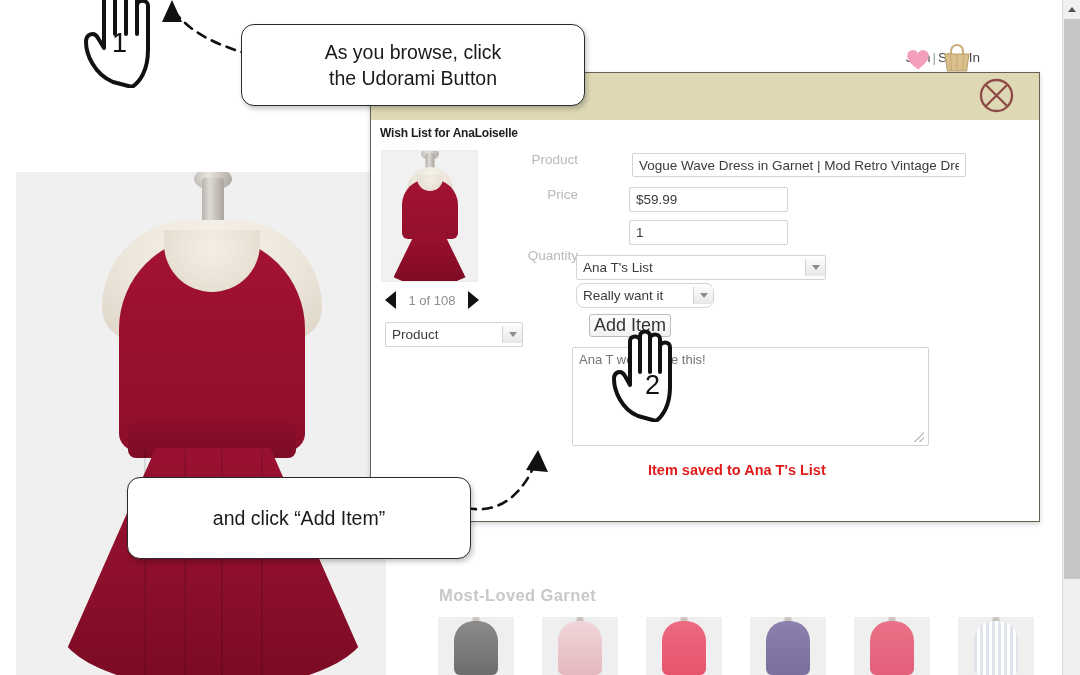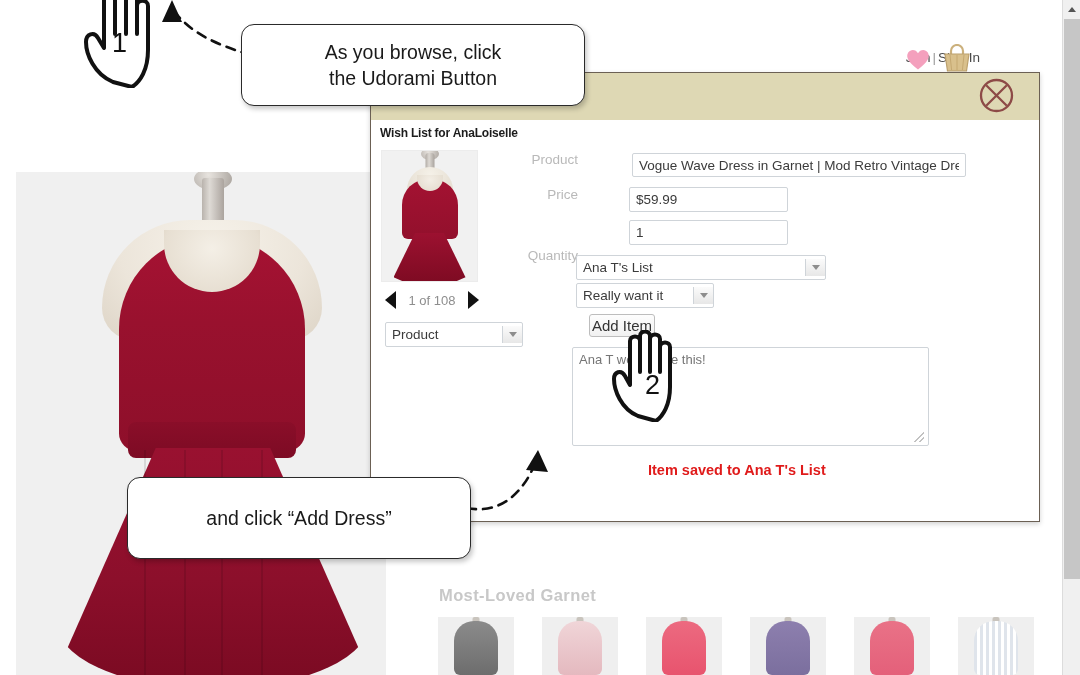--- a/index.html
+++ b/index.html
@@ -179,26 +179,26 @@
   }
   .sel .sel-text { flex:1; white-space:nowrap; overflow:hidden; }
   .sel .sel-btn {
     width:20px; height:100%; margin:-3px -6px -3px 4px;
     background:linear-gradient(#fbfbfb,#e7e7e7); border-left:1px solid #cfd4d9;
     display:flex; align-items:center; justify-content:center;
   }
   .chev { width:0; height:0; border-left:4px solid transparent; border-right:4px solid transparent;
           border-top:5px solid #8d8d8d; }
   .sel-list { left:576px; top:255px; width:250px; height:25px; }
-  .sel-prio { left:576px; top:283px; width:138px; height:25px; }
+  .sel-prio { left:576px; top:283px; width:138px; height:25px;border-radius:8px; }
 
   .add-item-btn {
-    position:absolute; left:589px; top:314px; width:66px; height:23px;
+    position:absolute; left:589px; top:314px; width:82px; height:23px;
     background:linear-gradient(#fdfdfd,#f1f1f1); border:1px solid #bdbdbd; border-radius:3px;
-    font-size:15px; color:#333; font-family:"Liberation Sans", sans-serif;
+    font-size:18px; color:#333; font-family:"Liberation Sans", sans-serif;
     cursor:pointer;
   }
 
   .note-area {
     position:absolute; left:572px; top:347px; width:357px; height:99px;
     border:1px solid #cfd4d9; border-radius:2px; background:#fff;
     font-size:13px; color:#8b8b8b; padding:4px 6px; resize:none;
     font-family:"Liberation Sans", sans-serif; outline:none;
   }
   .resize-grip {
@@ -395,21 +395,21 @@
     <path d="M5 68 C 34 74, 58 58, 72 26" fill="none" stroke="#111" stroke-width="2.6" stroke-dasharray="9 7" stroke-linecap="round"></path>
     <path d="M76 10 L86 32 L64 30 Z" fill="#111"></path>
   </svg>
 
   <div class="callout callout-top">
     <div>As you browse, click</div>
     <div>the Udorami Button</div>
   </div>
 
   <div class="callout callout-bottom">
-    <div>and click “Add Dress”</div>
+    <div>and click “Add Item”</div>
   </div>
 
   <svg class="hand hand1" viewBox="0 0 92 100">
     <path d="M33 94 C14 86, 6 66, 6 54 C6 46, 14 43, 18 50 L24 60 L24 12 C24 5, 35 5, 35 12 L35 46
              L35 6 C35 -1, 46 -1, 46 6 L46 46 L46 10 C46 3, 57 3, 57 10 L57 46 L57 18 C57 11, 68 11, 68 18
              L68 62 C68 82, 60 94, 52 99 Z" fill="#ffffff" stroke="#111" stroke-width="4" stroke-linejoin="round"></path>
   </svg>
   <div class="hand-num hand1-num">1</div>
 
   <svg class="hand hand2" viewBox="0 0 84 92">

